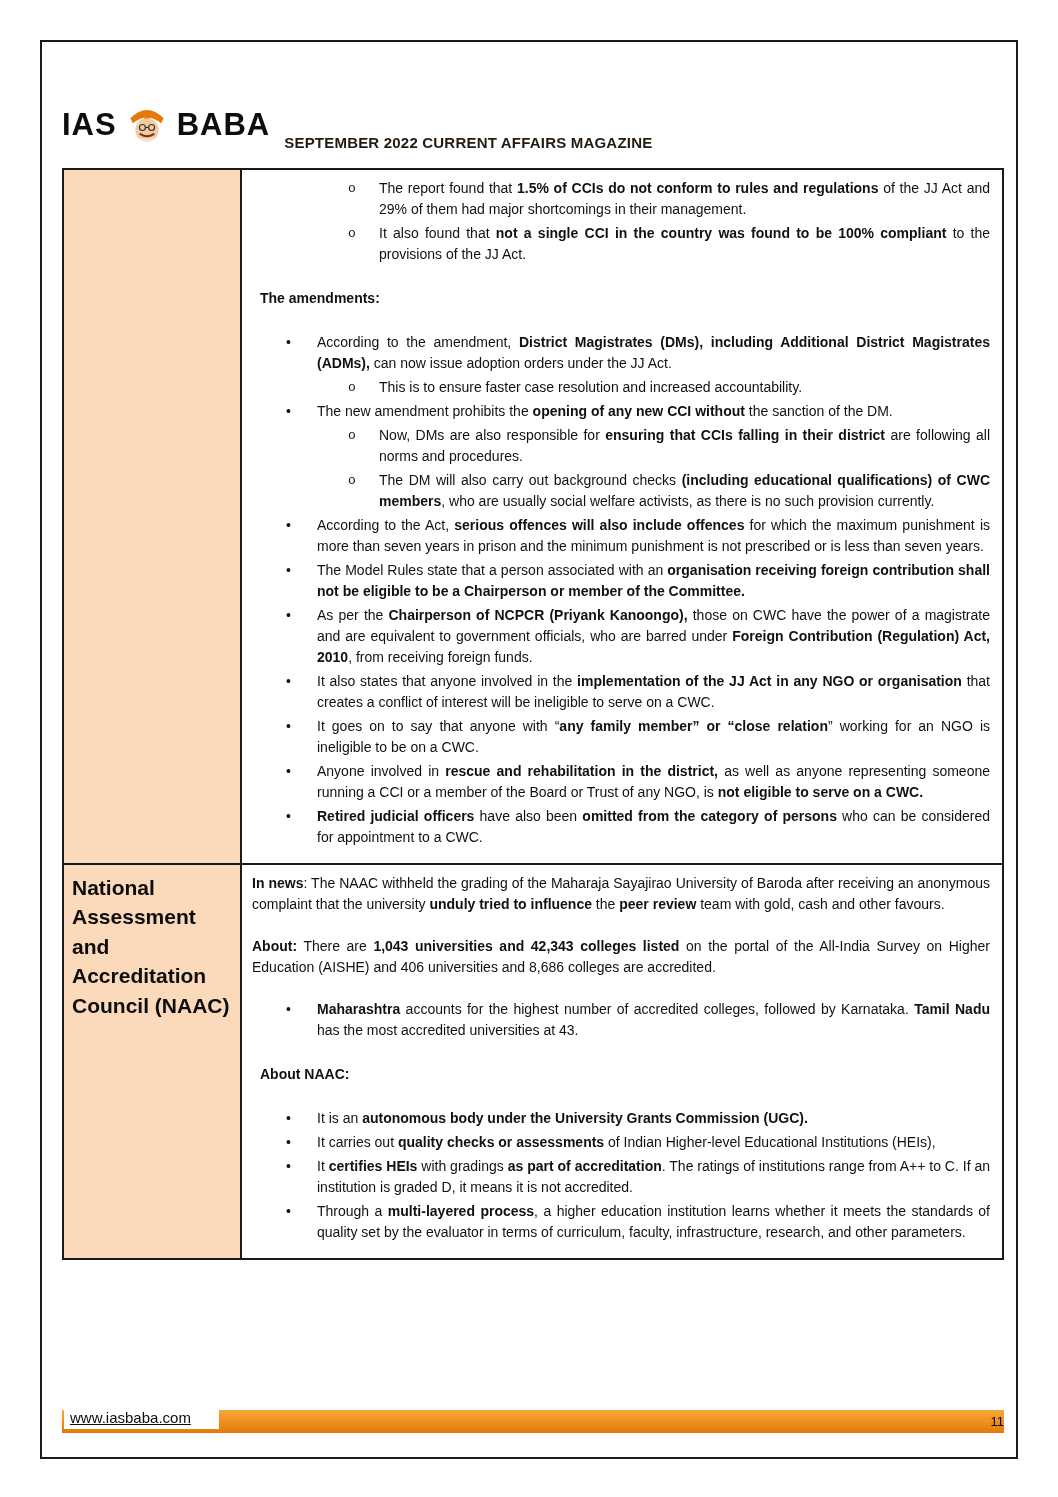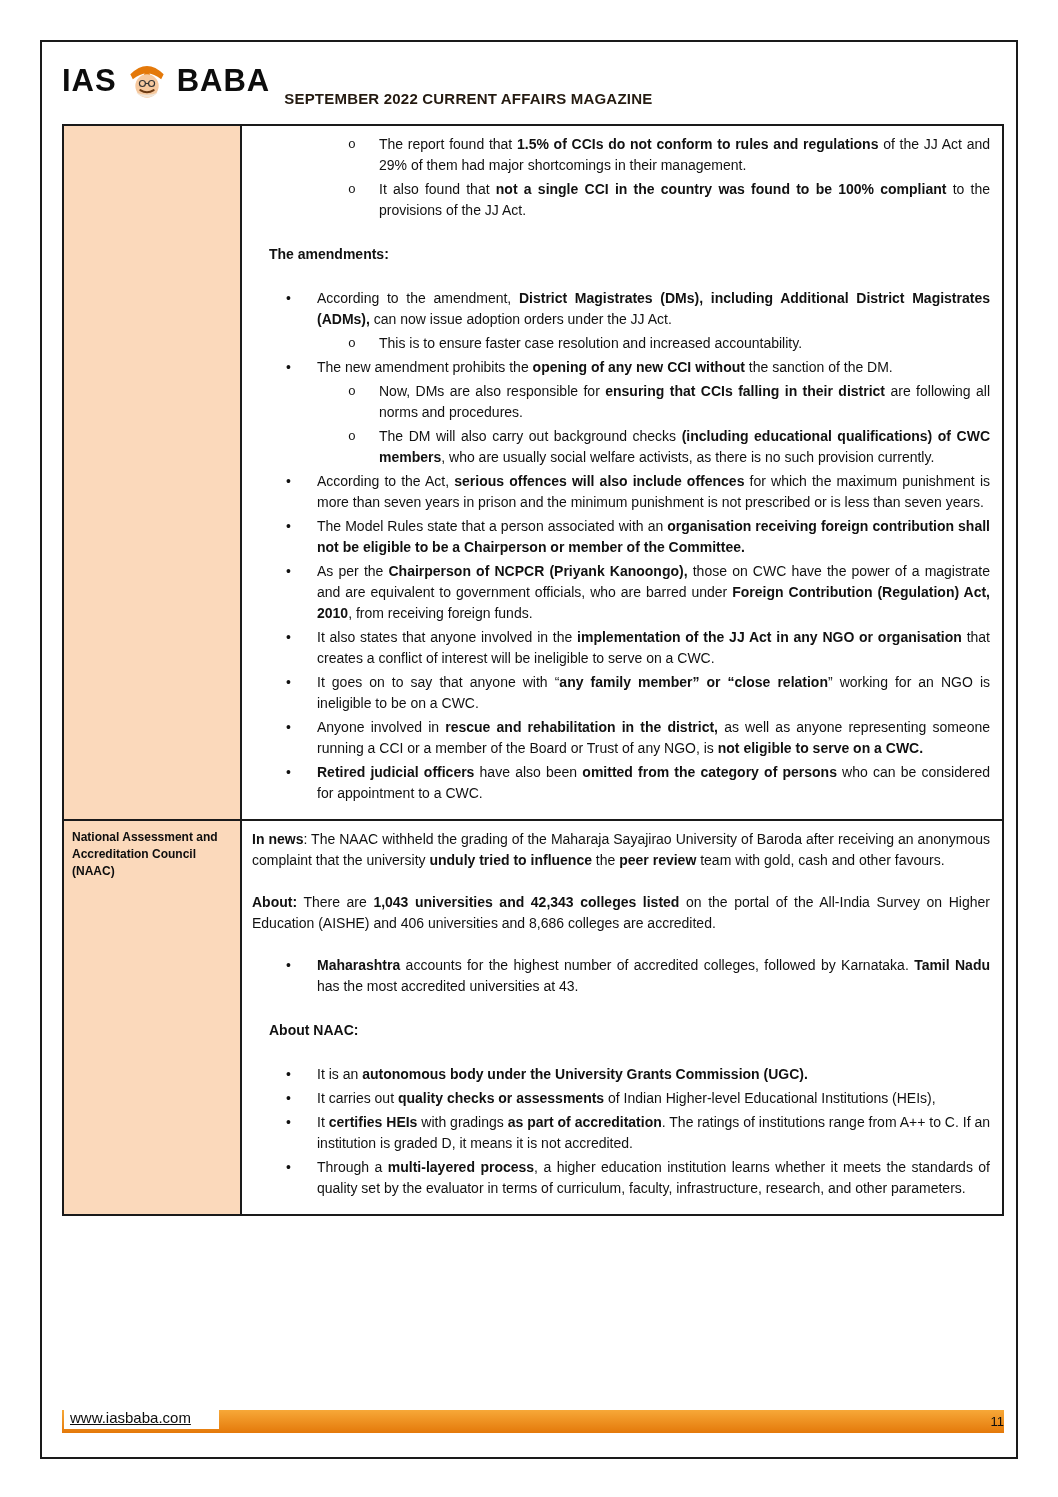--- a/index.html
+++ b/index.html
@@ -1,39 +1,39 @@
 <!DOCTYPE html>
 <html><head>
 <meta charset="utf-8">
 <style>
   * { margin:0; padding:0; box-sizing:border-box; }
   html,body { width:1058px; height:1497px; background:#ffffff; font-family:"Liberation Sans", sans-serif; color:#111; }
   .page-border { position:absolute; left:40px; top:40px; width:978px; height:1419px; border:2px solid #1a1a1a; background:#fff; overflow:hidden; }
 
   
   .header { display:flex; align-items:flex-end; padding:14px 14px 0 20px; }
-  .logo { display:flex; align-items:center; gap:5px; padding-bottom:2px; }
+  .logo { display:flex; align-items:center; gap:5px; padding-bottom:2px;margin-top:44px; }
   .logo-text { font-size:31px; font-weight:bold; color:#0d0d0d; letter-spacing:1px; }
   .mascot { width:50px; height:50px; display:block; }
   .header-right { flex:1; margin-left:14px; display:flex; flex-direction:row; }
   .magazine-title { align-self:flex-end; font-size:15px; font-weight:bold; color:#241a10; margin-bottom:1px; letter-spacing:0.2px; }
   .header-bar { height:13px; background:linear-gradient(180deg,#F7A838,#E4790A); }
 
   
   .content-table { margin:16px 12px 0 20px; border:2px solid #1a1a1a; }
   .trow { display:flex; }
   .trow + .trow { border-top:2px solid #1a1a1a; }
-  .topic-cell { width:178px; flex-shrink:0; background:#FBD9BB; border-right:2px solid #1a1a1a; padding:8px 8px; font-weight:bold; font-size:12px; line-height:1.4; color:#0d0d0d; }
+  .topic-cell { width:178px; flex-shrink:0; background:#FBD9BB; border-right:2px solid #1a1a1a; padding:8px 8px; font-weight:bold; font-size:21px; line-height:1.4; color:#0d0d0d; }
   .content-cell { flex:1; padding:8px 12px 12px 10px; font-size:14px; line-height:21px; color:#111; }
 
   
   .blk { margin-bottom:3px; }
   .blk .txt { display:block; text-align:justify; }
   .b { font-weight:bold; }
-  .heading { font-weight:bold; margin:23px 17px; }
+  .heading { font-weight:bold; margin:23px 8px; }
   .para { margin-bottom:21px; }
   .bullet { display:flex; margin-left:34px; }
   .sub { display:flex; margin-left:96px; }
   .bullet .marker, .sub .marker { width:31px; flex-shrink:0; }
   .sub .marker { font-size:13px; font-family:"Liberation Mono", monospace; }
   .bullet .txt, .sub .txt { flex:1; }
 
   
   .footer { position:absolute; left:20px; right:12px; bottom:24px; }
   .footer-bar { position:relative; height:23px; background:linear-gradient(180deg,#F7A838,#E4790A); display:flex; align-items:center; }

